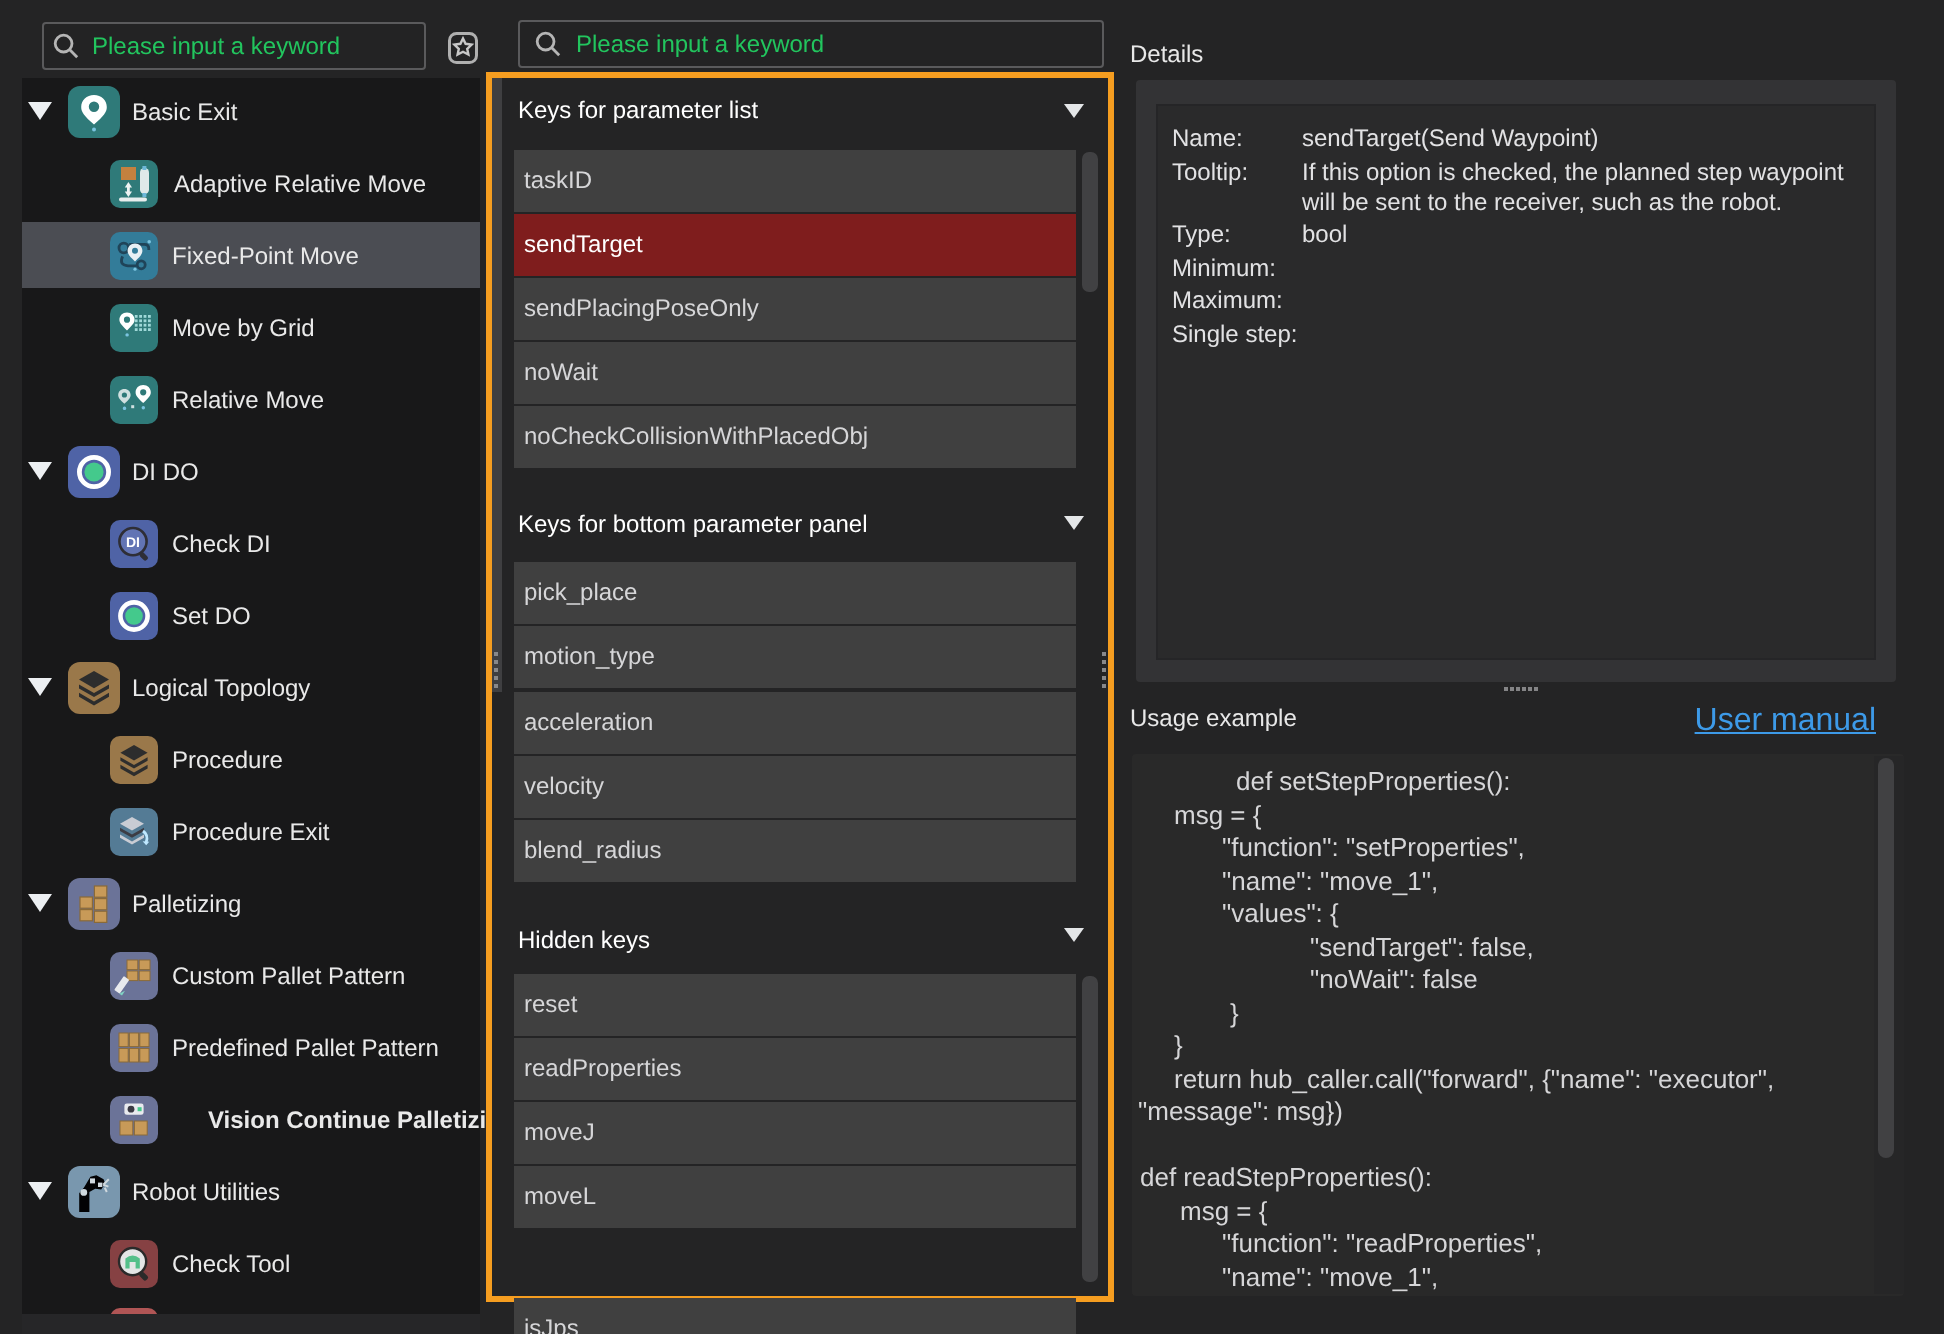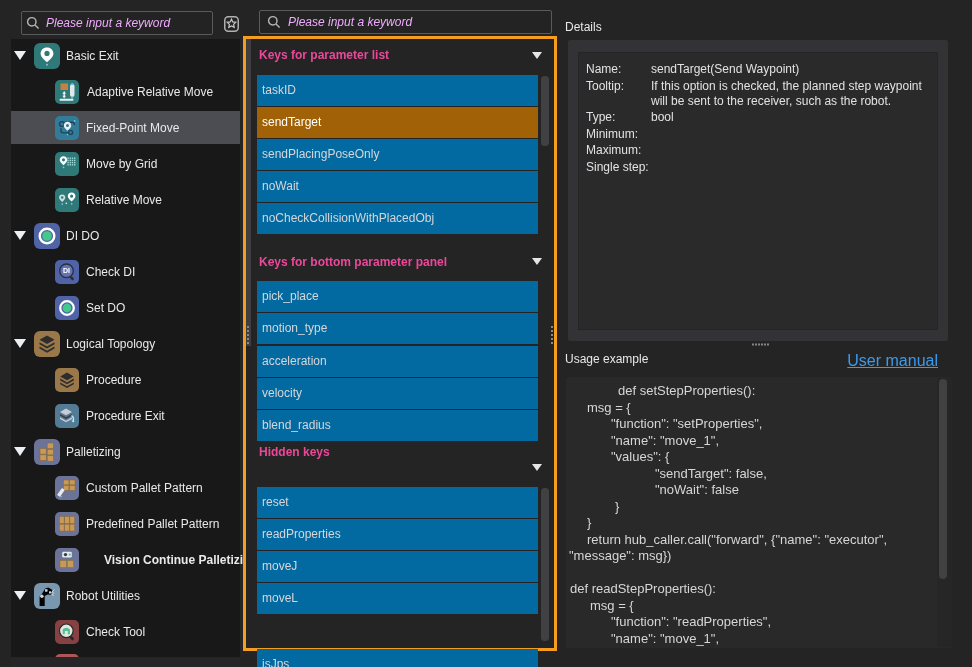--- a/index.html
+++ b/index.html
@@ -6,32 +6,32 @@
 html,body { width:972px; height:667px; background:#242425; overflow:hidden;
   font-family:"Liberation Sans", sans-serif; }
 .abs { position:absolute; }
 #stage { position:relative; width:972px; height:667px; background:#242425; }
 
 
 #leftcol { left:0; top:40px; width:11px; height:627px; background:#242425; }
 #treebg { left:11px; top:38.5px; width:229px; height:618px; background:#181819; }
 #treebot { left:11px; top:656.5px; width:229px; height:10.5px; background:#262628; z-index:5; }
 .srchbox { height:24px; background:#232324; border:1px solid #5a5a5c; border-radius:2px; }
-.ph { color:#f0abfc; font-size:12px; line-height:24px;font-style:italic; }
+.ph { color:#22c55e; font-size:12px; line-height:24px; }
 .trirow { width:0; height:0; border-left:6.3px solid transparent; border-right:6.3px solid transparent; border-top:9.5px solid #eceff2; }
 .trow { position:absolute; left:11px; width:229px; height:33px; }
 .trow.sel { background:#4b4d53; }
 .tlabel { position:absolute; font-size:12px; color:#e9e9e9; white-space:nowrap; }
 
 
 #midpanel { left:242.5px; top:36px; width:314px; height:615px; background:#242425; border:3px solid #f59d20; }
-.mhead { position:absolute; font-size:12px; font-weight:bold; color:#ec4899; white-space:nowrap; }
+.mhead { position:absolute; font-size:12px; font-weight:normal; color:#ffffff; white-space:nowrap; }
 .mtri { position:absolute; width:0; height:0; border-left:5.7px solid transparent; border-right:5.7px solid transparent; border-top:7.4px solid #e4e6e8; }
-.mrow { position:absolute; left:257px; width:281px; height:31px; background:#0369a1; font-size:12px; color:#d6d6d8; line-height:31px; padding-left:5px; }
-.mrow.bsel { background:#a16207; color:#ffffff; }
+.mrow { position:absolute; left:257px; width:281px; height:31px; background:#404040; font-size:12px; color:#d6d6d8; line-height:31px; padding-left:5px; }
+.mrow.bsel { background:#7f1d1d; color:#ffffff; }
 .vsb { position:absolute; width:7.5px; border-radius:3.5px; background:#414143; }
 
 
 .rlabel { position:absolute; font-size:12px; color:#e8e8e8; white-space:nowrap; }
 #detpanel { left:568px; top:40px; width:380px; height:301px; background:#333335; border-radius:2px; }
 #detbox { left:578px; top:52px; width:360px; height:278px; background:#2a2a2b; border:1px solid #252527; }
 .dl { position:absolute; font-size:12px; color:#e2e2e4; white-space:nowrap; }
 #codebox { left:566px; top:377px; width:386px; height:271px; background:#292929; border-radius:2px; overflow:hidden; }
 .cl { position:absolute; font-size:13px; color:#d6d6d8; white-space:nowrap; }
 a.um { position:absolute; font-size:16px; color:#3d9ae8; text-decoration:underline; }
@@ -293,21 +293,21 @@
     <svg class="abs" style="left:550px; top:326px;" width="4" height="21" viewBox="0 0 4 21">
       <g fill="#88888a">
           <rect x="1" y="0" width="2" height="2"></rect>
           <rect x="1" y="4" width="2" height="2"></rect>
           <rect x="1" y="8" width="2" height="2"></rect>
           <rect x="1" y="12" width="2" height="2"></rect>
           <rect x="1" y="16" width="2" height="2"></rect>
         </g>
     </svg>
 
-    <div class="mhead" style="left:259px; top:445px;">Hidden keys</div>
+    <div class="mhead" style="left:259px; top:463px;">Hidden keys</div>
     <div class="mtri" style="left:532px; top:464.3px;"></div>
 
     <div class="mrow" style="top:486.5px;">reset</div>
     <div class="mrow" style="top:518.5px;">readProperties</div>
     <div class="mrow" style="top:550.5px;">moveJ</div>
     <div class="mrow" style="top:582.5px;">moveL</div>
     <div class="mrow" style="top:649px; height:33px;">isJps</div>
     <div class="vsb" style="left:541px; top:488px; height:153px;"></div>
   </div>
 

